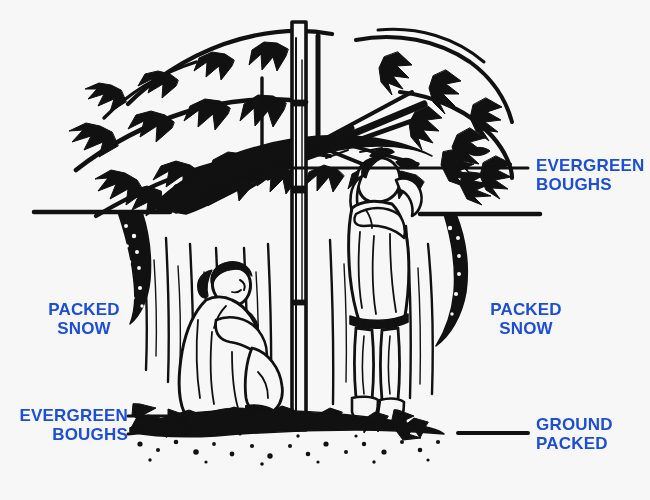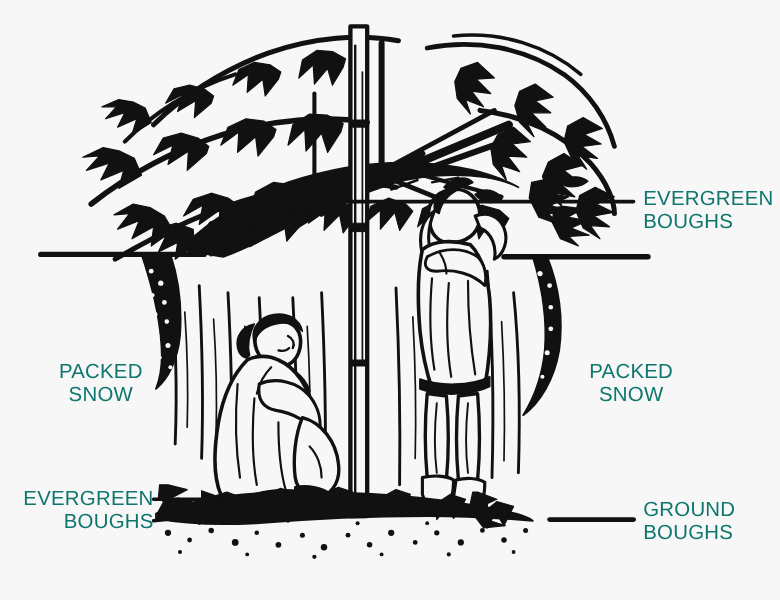--- a/index.html
+++ b/index.html
@@ -16,25 +16,25 @@
     background:#f7f7f7;
   }
   #artboard{
     position:absolute;
     inset:0;
     width:650px;height:500px;
   }
   .label{
     position:absolute;
     font-family:"Liberation Sans", sans-serif;
-    font-weight:normal;
+    font-weight:bold;
     font-size:17px;
     line-height:19px;
     letter-spacing:0.2px;
-    color:#0f766e;
+    color:#1d4ed8;
     white-space:pre-line;
     user-select:none;
   }
   .label.right{text-align:left;}
   .label.center{text-align:center;}
   #lbl-evergreen-top{ left:536px; top:156px; }
   #lbl-packed-left{  left:36px;  top:300px; text-align:center; width:96px;}
   #lbl-packed-right{ left:478px; top:300px; text-align:center; width:96px;}
   #lbl-evergreen-bottom{ left:8px; top:406px; text-align:right; width:120px;}
   #lbl-ground{ left:536px; top:415px; }
@@ -382,15 +382,15 @@
   <div class="label center" id="lbl-packed-left">PACKED
 SNOW</div>
 
   <div class="label center" id="lbl-packed-right">PACKED
 SNOW</div>
 
   <div class="label" id="lbl-evergreen-bottom">EVERGREEN
 BOUGHS</div>
 
   <div class="label right" id="lbl-ground">GROUND
-BOUGHS</div>
+PACKED</div>
 
 </div>
 
 </body></html>

